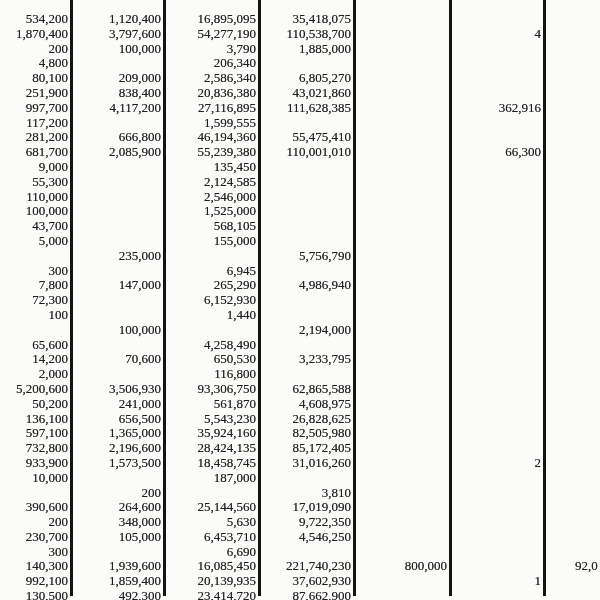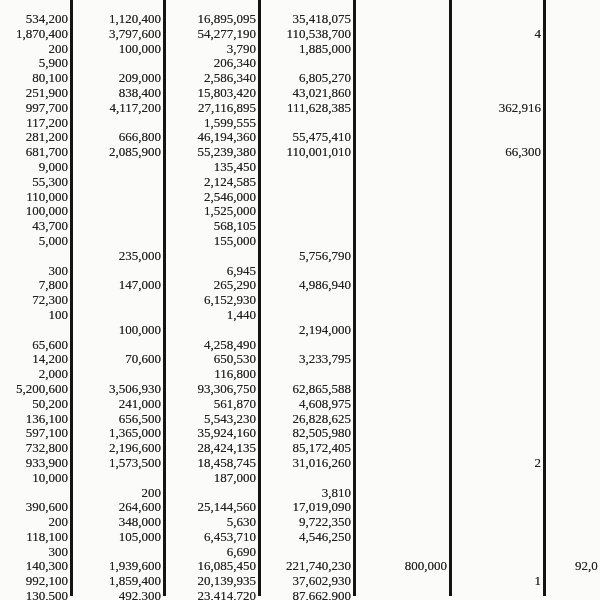--- a/index.html
+++ b/index.html
@@ -84,41 +84,41 @@
         <tr>
           <td class="c1">200</td>
           <td class="c2">100,000</td>
           <td class="c3">3,790</td>
           <td class="c4">1,885,000</td>
           <td class="c5"></td>
           <td class="c6"></td>
           <td class="c7"></td>
         </tr>
         <tr>
-          <td class="c1">5,900</td>
+          <td class="c1">4,800</td>
           <td class="c2"></td>
           <td class="c3">206,340</td>
           <td class="c4"></td>
           <td class="c5"></td>
           <td class="c6"></td>
           <td class="c7"></td>
         </tr>
         <tr>
           <td class="c1">80,100</td>
           <td class="c2">209,000</td>
           <td class="c3">2,586,340</td>
           <td class="c4">6,805,270</td>
           <td class="c5"></td>
           <td class="c6"></td>
           <td class="c7"></td>
         </tr>
         <tr>
           <td class="c1">251,900</td>
           <td class="c2">838,400</td>
-          <td class="c3">15,803,420</td>
+          <td class="c3">20,836,380</td>
           <td class="c4">43,021,860</td>
           <td class="c5"></td>
           <td class="c6"></td>
           <td class="c7"></td>
         </tr>
         <tr>
           <td class="c1">997,700</td>
           <td class="c2">4,117,200</td>
           <td class="c3">27,116,895</td>
           <td class="c4">111,628,385</td>
@@ -372,21 +372,21 @@
         <tr>
           <td class="c1">200</td>
           <td class="c2">348,000</td>
           <td class="c3">5,630</td>
           <td class="c4">9,722,350</td>
           <td class="c5"></td>
           <td class="c6"></td>
           <td class="c7"></td>
         </tr>
         <tr>
-          <td class="c1">118,100</td>
+          <td class="c1">230,700</td>
           <td class="c2">105,000</td>
           <td class="c3">6,453,710</td>
           <td class="c4">4,546,250</td>
           <td class="c5"></td>
           <td class="c6"></td>
           <td class="c7"></td>
         </tr>
         <tr>
           <td class="c1">300</td>
           <td class="c2"></td>

